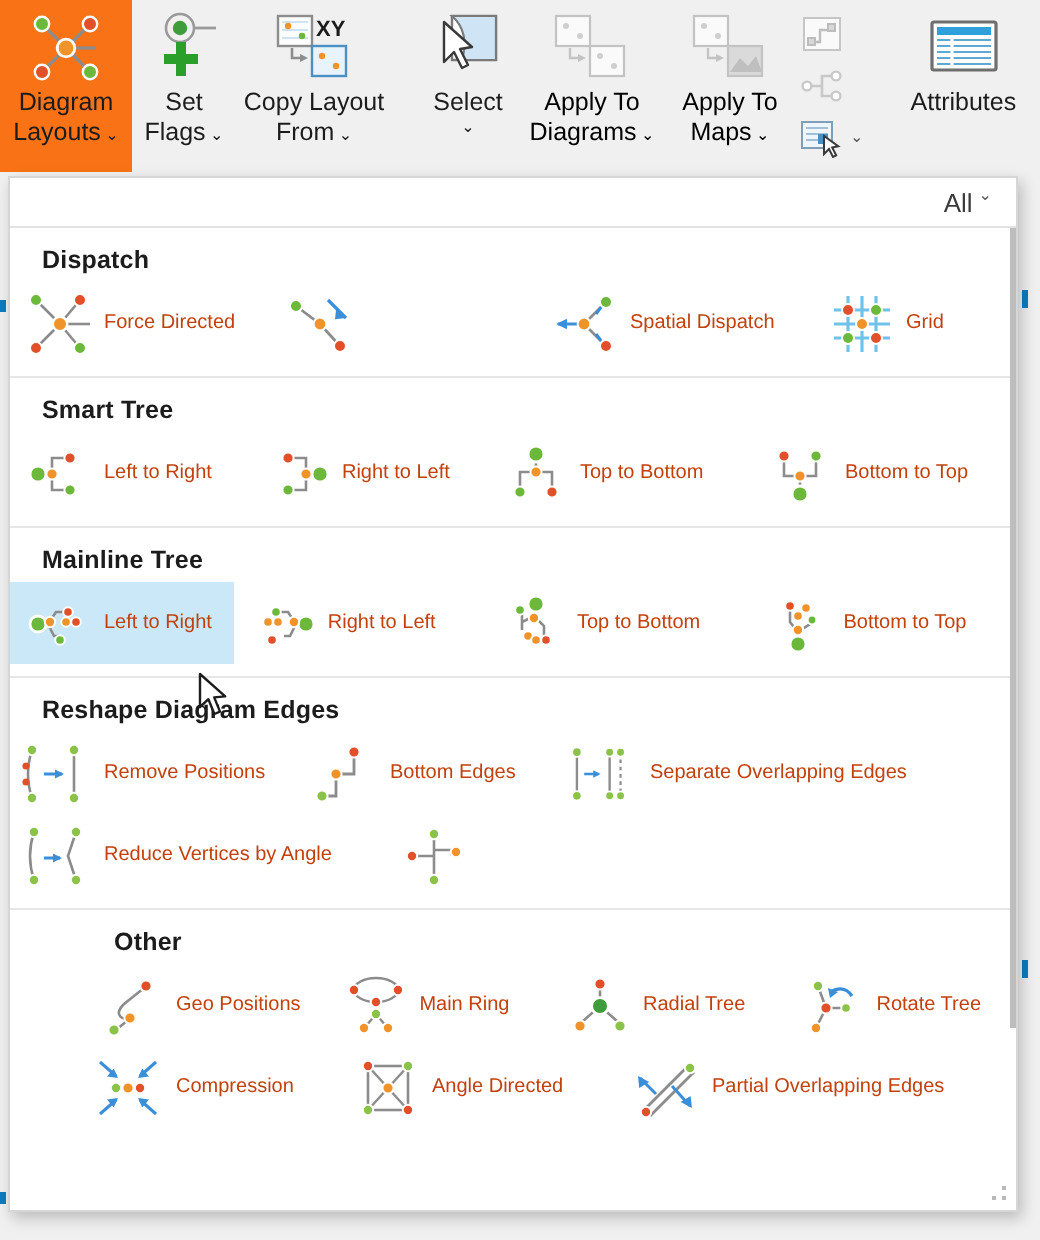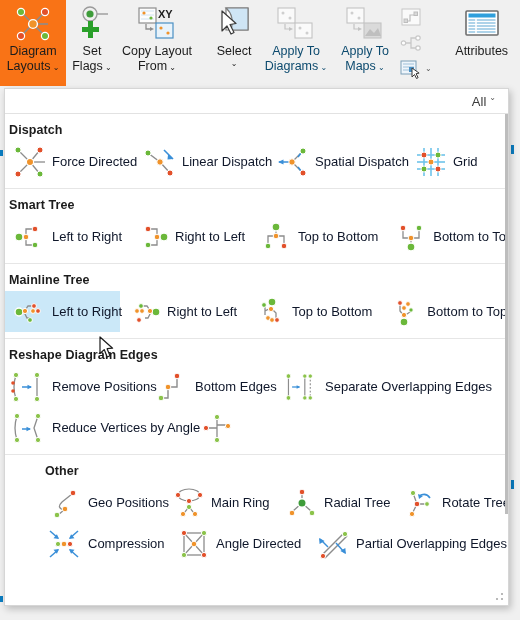--- a/index.html
+++ b/index.html
@@ -22,21 +22,21 @@
   .rsep{width:1px;height:74px;margin:4px 6px 0 6px;background:#d2d2d2;}
 
   .bigbtn{
     width:62px;height:86px;
     display:flex;flex-direction:column;align-items:center;
     padding-top:4px;box-sizing:border-box;
     font-size:12.5px;line-height:13.5px;text-align:right;color:#1c1c1c;
     cursor:default;
   }
   .bigbtn.sel{background:#f97316;}
-  .bigbtn.dis{color:#0c4a6e;}
+  .bigbtn.dis{color:#000000;}
   .bigbtn .ic{height:40px;display:flex;align-items:center;justify-content:center;}
   .bigbtn .lbl{margin-top:1px;}
   .caret{font-size:8px;line-height:8px;}
 
   .bigbtn.w72{width:72px;}
   .bigbtn.w78{width:78px;}
   .bigbtn.w52{width:52px;}
   .bigbtn.w66{width:66px;}
 
   
@@ -70,30 +70,30 @@
   }
   .allbtn{font-size:13px;color:#3b3b3b;display:flex;gap:3px;cursor:default;}
   .allbtn .caret{font-size:8px;color:#5a5a5a;}
 
   .scroll{position:absolute;left:0;top:25px;width:503px;height:491px;overflow:hidden;}
 
   .section{border-bottom:1px solid #e6e6e6;padding:0 0 6px 0;}
   .section:last-child{border-bottom:none;margin-left:36px;}
   .sec-title{
     font-size:12.5px;font-weight:bold;color:#1c1c1c;
-    padding:9px 0 4px 4px;letter-spacing:.1px;
+    padding:9px 0 4px 16px;letter-spacing:.1px;
   }
   .row{display:flex;align-items:center;}
   .item{
     display:flex;align-items:center;height:41px;
     padding-left:5px;box-sizing:border-box;cursor:default;
   }
   .item.hl{background:#cbe8f8;}
   .item .iwrap{width:40px;height:38px;display:flex;align-items:center;justify-content:center;flex:none;}
-  .item .txt{font-size:13px;color:#0f172a;white-space:nowrap;padding-left:2px;padding-right:8px;}
+  .item .txt{font-size:10px;color:#c2410c;white-space:nowrap;padding-left:2px;padding-right:8px;}
 
   .resize-grip{
     position:absolute;right:5px;bottom:5px;width:7px;height:7px;
   }
   .resize-grip i{position:absolute;width:2px;height:2px;background:#b9b9b9;display:block;}
 
   
   .sbar{position:absolute;right:0;top:25px;width:3px;height:491px;background:transparent;}
   .sthumb{position:absolute;right:0;width:3px;background:#bdbdbd;}
 
@@ -321,21 +321,20 @@
             <div class="iwrap">
               <svg width="36" height="34" viewBox="0 0 36 34">
                 <path d="M6 8 L18 17 L28 28" fill="none" stroke="#8c8c8c" stroke-width="1.4"></path>
                 <path d="M22 5 L31 14" stroke="#3a8fd8" stroke-width="1.6"></path>
                 <path d="M31 14 l-5.5 .6 .6 -5.5 z" fill="#3a8fd8"></path>
                 <circle cx="6" cy="8" r="3" fill="#6bb83a" stroke="#fff" stroke-width="1"></circle>
                 <circle cx="18" cy="17" r="3.2" fill="#f0932b" stroke="#fff" stroke-width="1"></circle>
                 <circle cx="28" cy="28" r="3" fill="#e2502a" stroke="#fff" stroke-width="1"></circle>
               </svg>
             </div>
-            <div class="txt">Linear Dispatch</div>
           </div>
 
           <div class="item" style="width:138px">
             <div class="iwrap">
               <svg width="36" height="34" viewBox="0 0 36 34">
                 <g stroke="#8c8c8c" stroke-width="1.3" fill="none">
                   <line x1="17" y1="17" x2="28" y2="6"></line>
                     <line x1="17" y1="17" x2="28" y2="28"></line>
                 </g>
                 <g stroke="#3a8fd8" stroke-width="1.5" fill="none">

